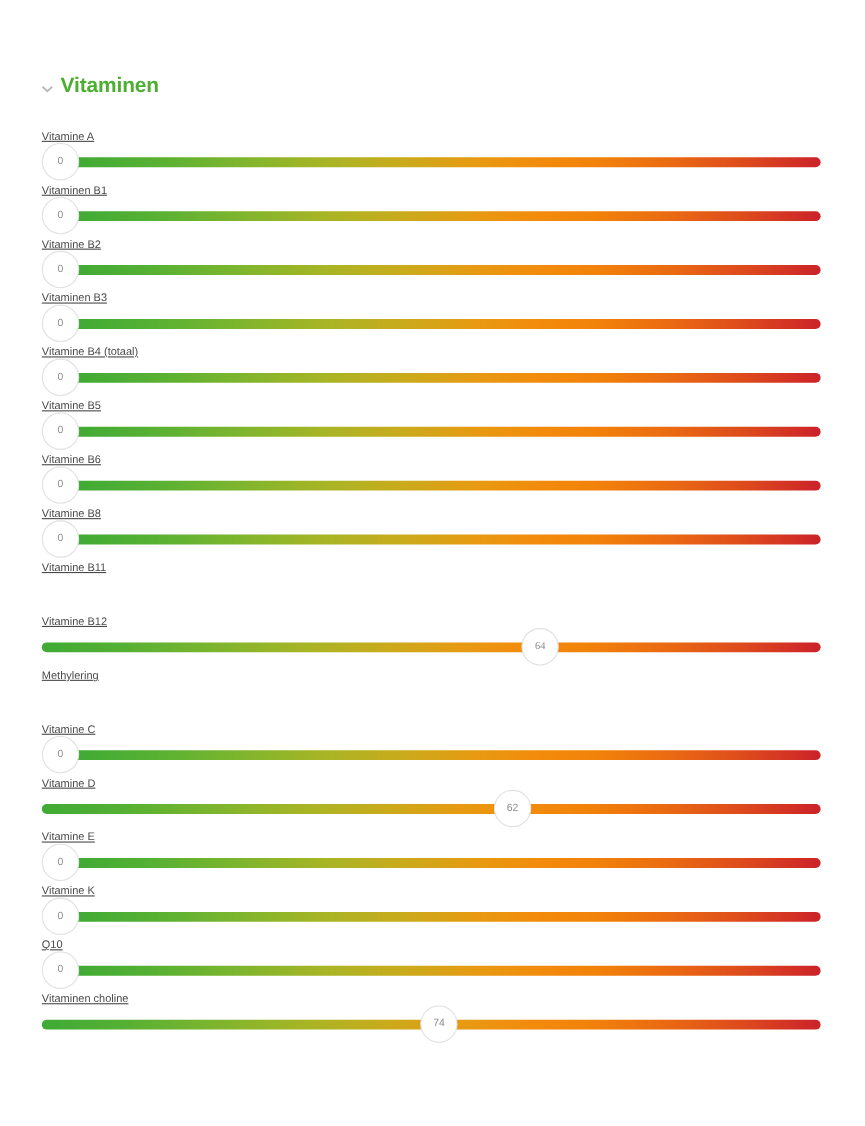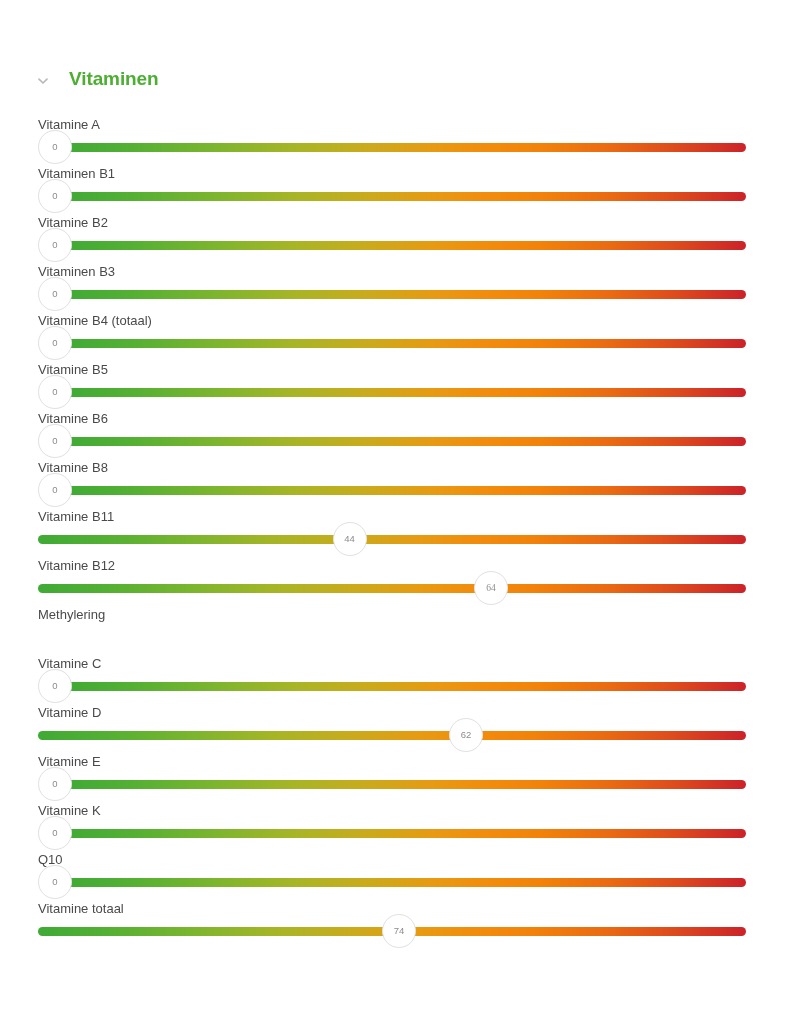--- a/index.html
+++ b/index.html
@@ -25,21 +25,21 @@
     background: #ffffff;
   }
 
   
   .section-header {
     position: absolute;
     left: 36px;
     top: 66px;
     display: flex;
     align-items: center;
-    gap: 19px;
+    gap: 5px;
     height: 26px;
   }
   .chevron-icon {
     width: 14px;
     height: 14px;
     display: block;
     flex: 0 0 auto;
     margin-top: 3px;
   }
   .section-title {
@@ -59,24 +59,25 @@
     width: 786px;
   }
   .row {
     position: relative;
     height: 49px;
   }
   .row-label {
     position: absolute;
     left: 38px;
     top: 6px;
-    font-size: 13px;
+    font-size: 10px;
     color: #4a4a4a;
     line-height: 14px;
     white-space: nowrap;
+    text-decoration: underline;
   }
 
   .track-wrap {
     position: absolute;
     left: 38px;
     top: 31px;
     width: 708px;
     height: 9px;
   }
   .track {
@@ -201,26 +202,20 @@
         <div class="row-label">Vitamine B8</div>
         <div class="track-wrap">
           <div class="track" style="left: 27px; width: 681px;"></div>
           <div class="knob" style="left: 0px;">
             <span class="knob-value">0</span>
           </div>
         </div>
       </div>
       <div class="row">
         <div class="row-label">Vitamine B11</div>
-        <div class="track-wrap">
-          <div class="track" style="left: 0px; width: 708px;"></div>
-          <div class="knob" style="left: 294.52px;">
-            <span class="knob-value">44</span>
-          </div>
-        </div>
       </div>
       <div class="row">
         <div class="row-label">Vitamine B12</div>
         <div class="track-wrap">
           <div class="track" style="left: 0px; width: 708px;"></div>
           <div class="knob" style="left: 436.12px; font-family: Liberation Serif, serif;">
             <span class="knob-value">64</span>
           </div>
         </div>
       </div>
@@ -266,21 +261,21 @@
       <div class="row">
         <div class="row-label">Q10</div>
         <div class="track-wrap">
           <div class="track" style="left: 27px; width: 681px;"></div>
           <div class="knob" style="left: 0px;">
             <span class="knob-value">0</span>
           </div>
         </div>
       </div>
       <div class="row">
-        <div class="row-label">Vitamine totaal</div>
+        <div class="row-label">Vitaminen choline</div>
         <div class="track-wrap">
           <div class="track" style="left: 0px; width: 708px;"></div>
           <div class="knob" style="left: 344.08px;">
             <span class="knob-value">74</span>
           </div>
         </div>
       </div>
     </div>
 
 </div>

